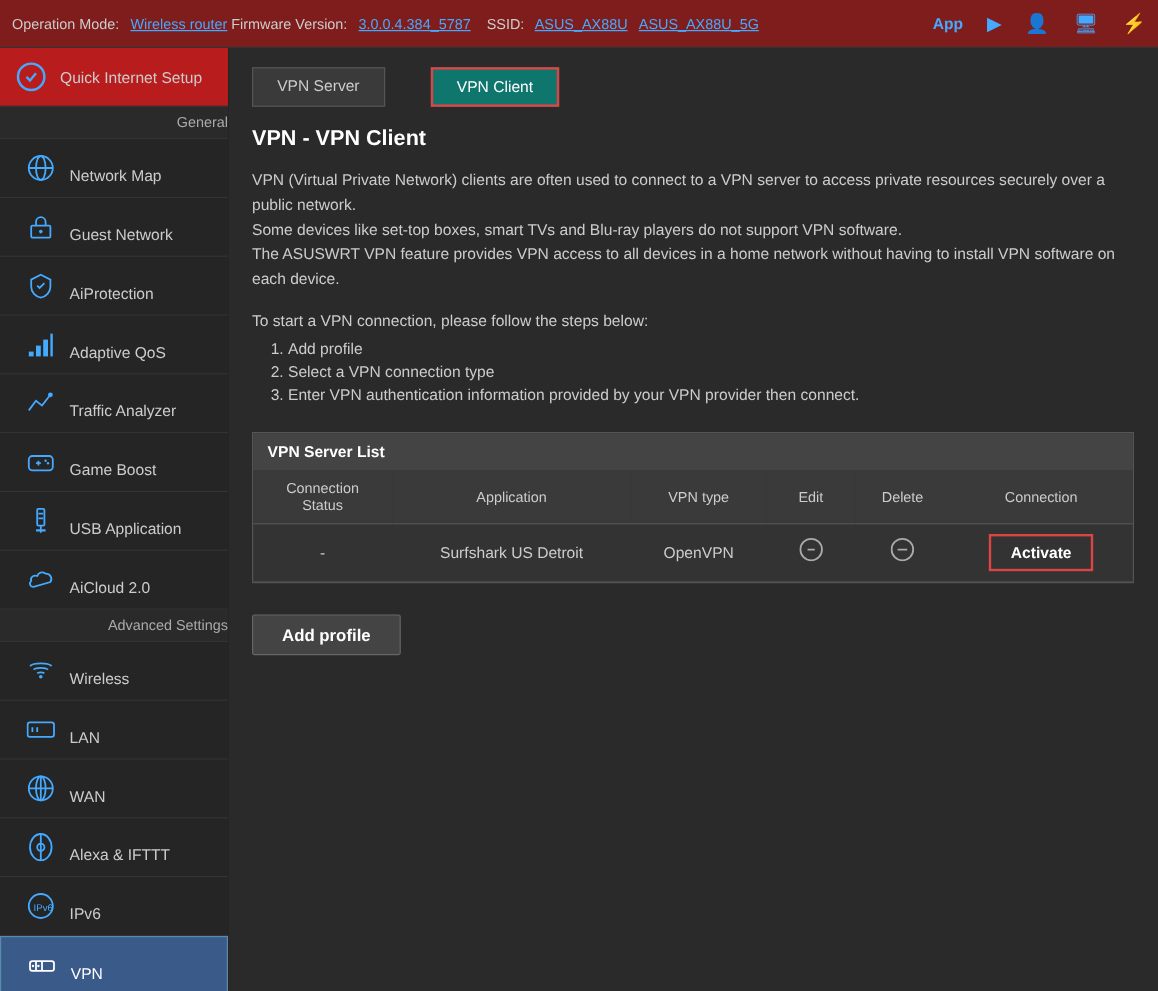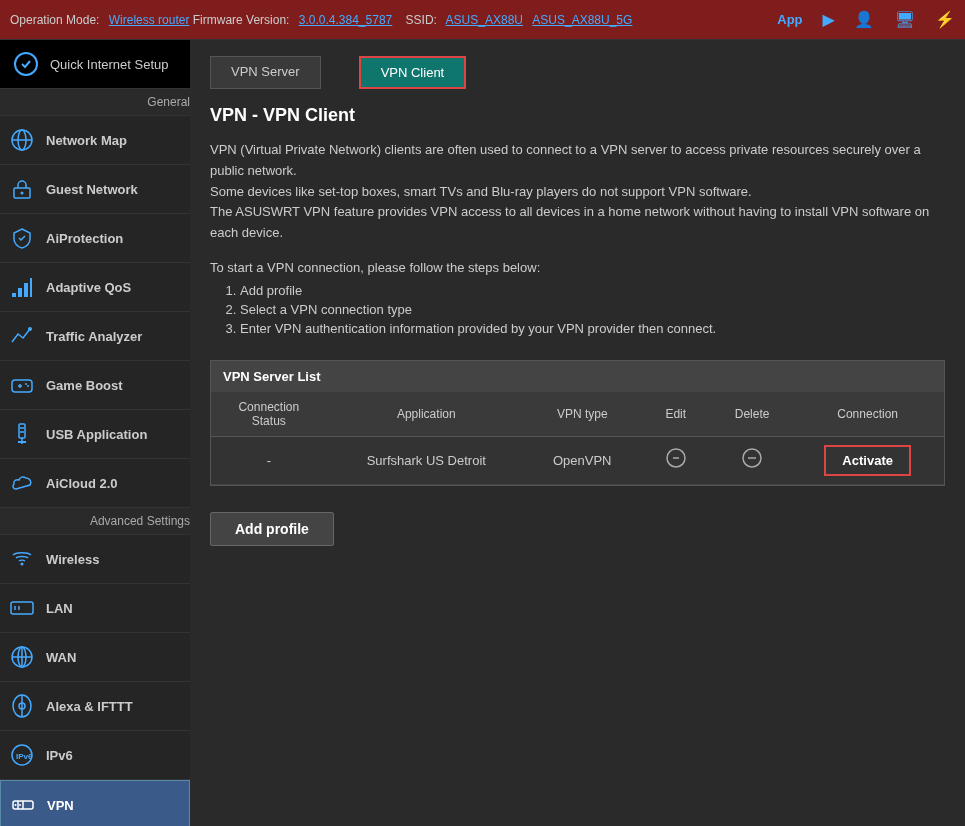--- a/index.html
+++ b/index.html
@@ -59,42 +59,41 @@
     .sidebar-section-label {
       text-align: right;
       padding: 6px 0;
       font-size: 12px;
       color: #aaa;
       background: #2a2a2a;
       border-bottom: 1px solid #333;
     }
     .sidebar-item {
       display: flex;
-      align-items: center;
-      padding: 10px 8px;
+      align-items: flex-end;
+      padding: 10px 20px;
       cursor: pointer;
       border-bottom: 1px solid #333;
       color: #ccc;
       gap: 10px;
-      font-weight: bold;
     }
     .sidebar-item.active { background: #3a5a8a; color: #fff; border: 1px solid #5a8aaa; }
     .sidebar-icon { width: 28px; height: 28px; display: flex; align-items: center; justify-content: center; flex-shrink: 0; }
     .sidebar-label { font-size: 13px; }
 
     
     .qs-item {
       display: flex;
       align-items: center;
       padding: 10px 12px;
       cursor: pointer;
       border-bottom: 1px solid #333;
       color: #ccc;
       gap: 10px;
-      background: #000000;
+      background: #b91c1c;
     }
 
     
     .content {
       flex: 1;
       background: #2a2a2a;
       display: flex;
       flex-direction: column;
       overflow-y: auto;
       padding: 16px 20px;

